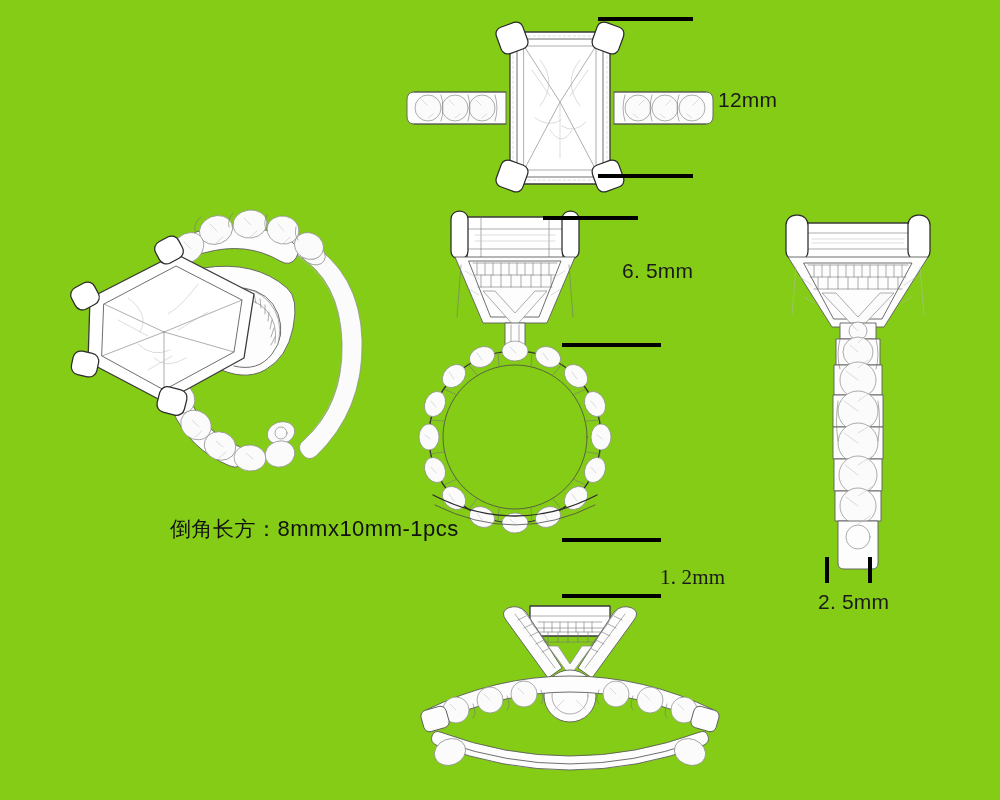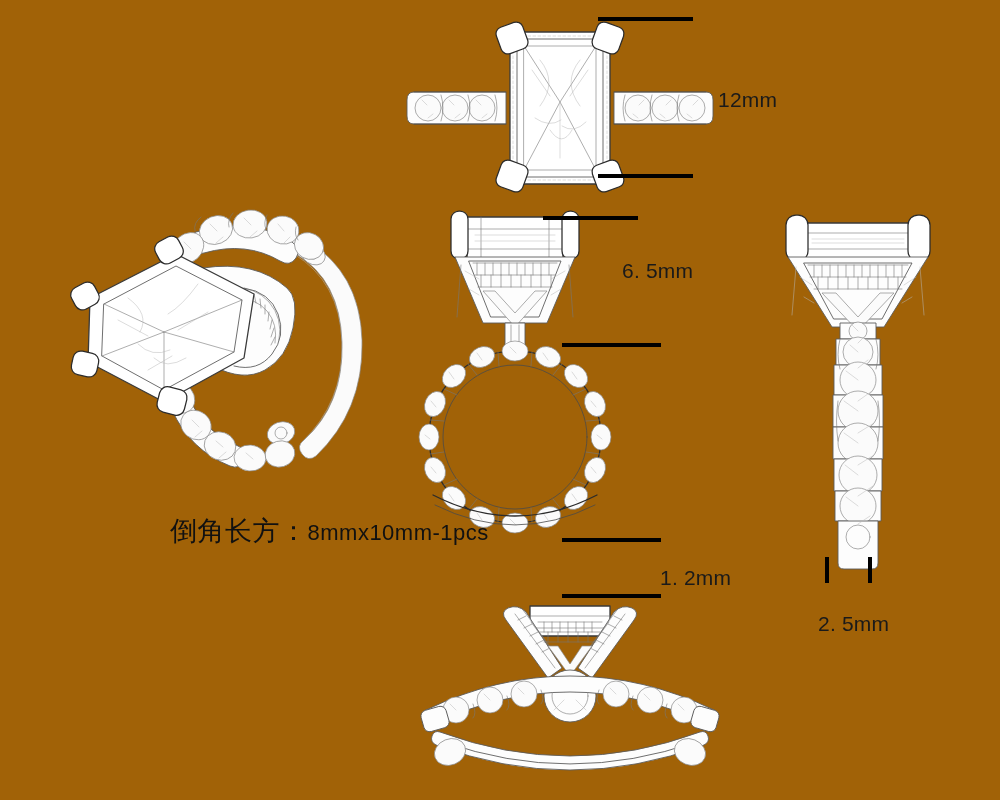--- a/index.html
+++ b/index.html
@@ -5,21 +5,21 @@
 <style>
   html, body {
     margin: 0;
     padding: 0;
     background: #ffffff;
   }
   #sheet {
     position: relative;
     width: 1000px;
     height: 800px;
-    background: #a16207;
+    background: #84cc16;
     overflow: hidden;
     font-family: "Liberation Sans", sans-serif;
     -webkit-font-smoothing: antialiased;
   }
   .view { position: absolute; }
   .view svg { display: block; overflow: visible; }
 
   
   .dim-line {
     position: absolute;
@@ -44,21 +44,21 @@
 
   .note {
     position: absolute;
     color: #111111;
     font-family: "Liberation Sans", sans-serif;
     font-size: 22px;
     white-space: nowrap;
     line-height: 1;
     letter-spacing: 0.5px;
   }
-  .note .cjk { font-family: Liberation Serif, serif; font-size: 27px; }
+  .note .cjk { font-family: Liberation Mono, monospace; font-size: 21px; }
 
   
   .ln   { fill: none; stroke: #2b2b2b; stroke-width: 1.25; stroke-linecap: round; stroke-linejoin: round; }
   .ln-t { fill: none; stroke: #4a4a4a; stroke-width: 0.8;  stroke-linecap: round; stroke-linejoin: round; }
   .ln-f { fill: none; stroke: #777777; stroke-width: 0.6;  stroke-linecap: round; stroke-linejoin: round; }
   .ln-h { fill: none; stroke: #b9b9b9; stroke-width: 0.5;  stroke-linecap: round; stroke-linejoin: round; }
   .sf   { fill: #ffffff; stroke: #2b2b2b; stroke-width: 1.25; stroke-linejoin: round; }
   .sf-l { fill: #fdfdfd; stroke: #5c5c5c; stroke-width: 0.9;  stroke-linejoin: round; }
   .sf-g { fill: #fbfbfb; stroke: #8a8a8a; stroke-width: 0.7;  stroke-linejoin: round; }
   .gem  { fill: #ffffff; stroke: #3a3a3a; stroke-width: 1.3;  stroke-linejoin: round; }
@@ -244,21 +244,21 @@
       </g>
     </svg>
   </div>
 
   <div class="dim-line" style="left:543px; top:216px; width:95px;"></div>
   <div class="dim-line" style="left:562px; top:343px; width:99px;"></div>
   <div class="dim-label" style="left:622px; top:260px;">6. 5mm</div>
 
   <div class="dim-line" style="left:562px; top:538px; width:99px;"></div>
   <div class="dim-line" style="left:562px; top:594px; width:99px;"></div>
-  <div class="dim-label" style="left:660px; top:567px;">1. 2mm</div>
+  <div class="dim-label" style="left:660px; top:567px;font-family:Liberation Serif, serif;">1. 2mm</div>
 
   <div class="view" style="left:778px; top:205px;">
     <svg width="160" height="370" viewBox="0 0 160 370" aria-hidden="true">
 
       <g>
         <path class="gem" d="M28,18 h104 v36 h-104 z"></path>
         <path class="ln-f" d="M28,28 h104 M28,44 h104"></path>
         <path class="ln-h" d="M34,34 h92 M34,38 h92"></path>
         <rect class="sf" x="8" y="10" width="22" height="46" rx="10"></rect>
         <rect class="sf" x="130" y="10" width="22" height="46" rx="10"></rect>
@@ -296,21 +296,21 @@
           <path d="M74,120 l6,6 M72,140 l8,7 M68,166 l12,9 M66,196 l14,10 M66,228 l14,10 M67,260 l13,10 M68,292 l12,9"></path>
           <path d="M86,132 l-6,6 M90,155 l-10,8 M94,186 l-14,10 M96,218 l-16,10 M96,250 l-16,10 M95,281 l-15,10 M92,311 l-12,8"></path>
         </g>
         <path class="ln-f" d="M62,134 q-4,16 0,30 M98,134 q4,16 0,30 M60,196 q-3,20 0,40 M100,196 q3,20 0,40"></path>
       </g>
     </svg>
   </div>
 
   <div class="dim-tick" style="left:825px; top:557px; height:26px;"></div>
   <div class="dim-tick" style="left:868px; top:557px; height:26px;"></div>
-  <div class="dim-label" style="left:818px; top:613px;">2. 5mm</div>
+  <div class="dim-label" style="left:818px; top:591px;">2. 5mm</div>
 
   <div class="view" style="left:420px; top:600px;">
     <svg width="300" height="190" viewBox="0 0 300 190" aria-hidden="true">
 
       <g>
         <path class="gem" d="M110,6 h80 v30 h-80 z"></path>
         <path class="ln-f" d="M110,16 h80 M110,28 h80"></path>
 
         <path class="sf-l" d="M88,8 q10,-4 18,4 l36,56 l-14,10 l-42,-58 q-6,-8 2,-12 z"></path>
         <path class="sf-l" d="M212,8 q-10,-4 -18,4 l-36,56 l14,10 l42,-58 q6,-8 -2,-12 z"></path>

